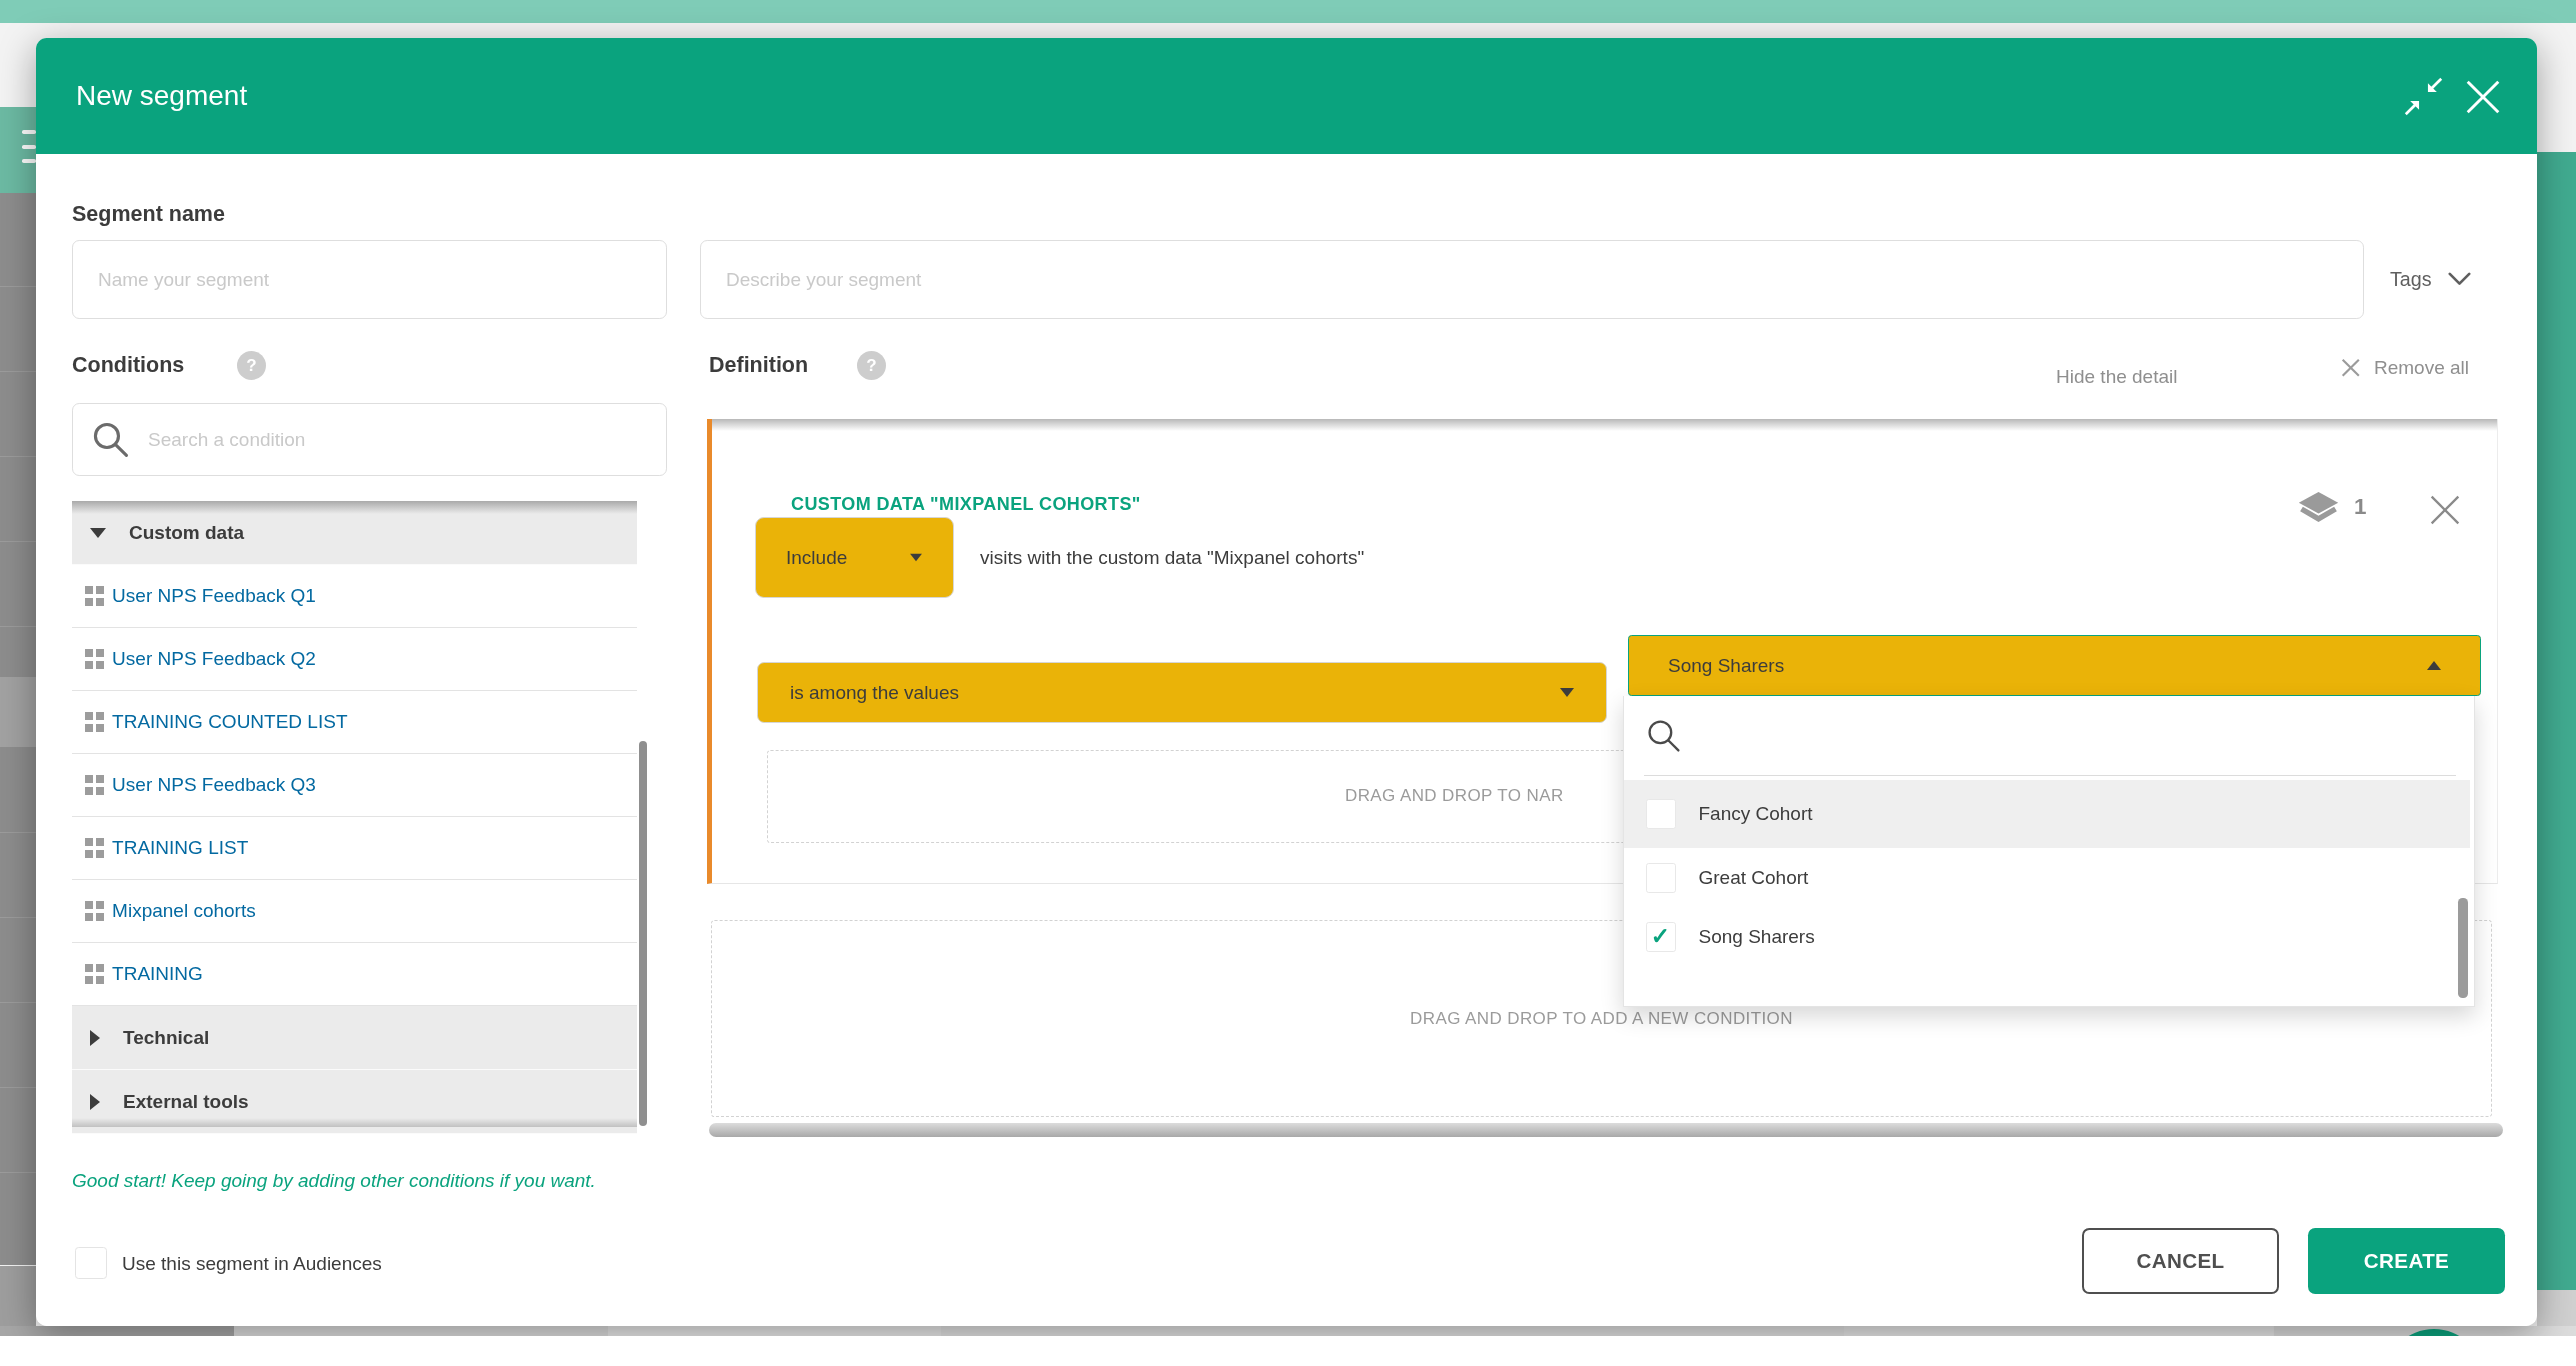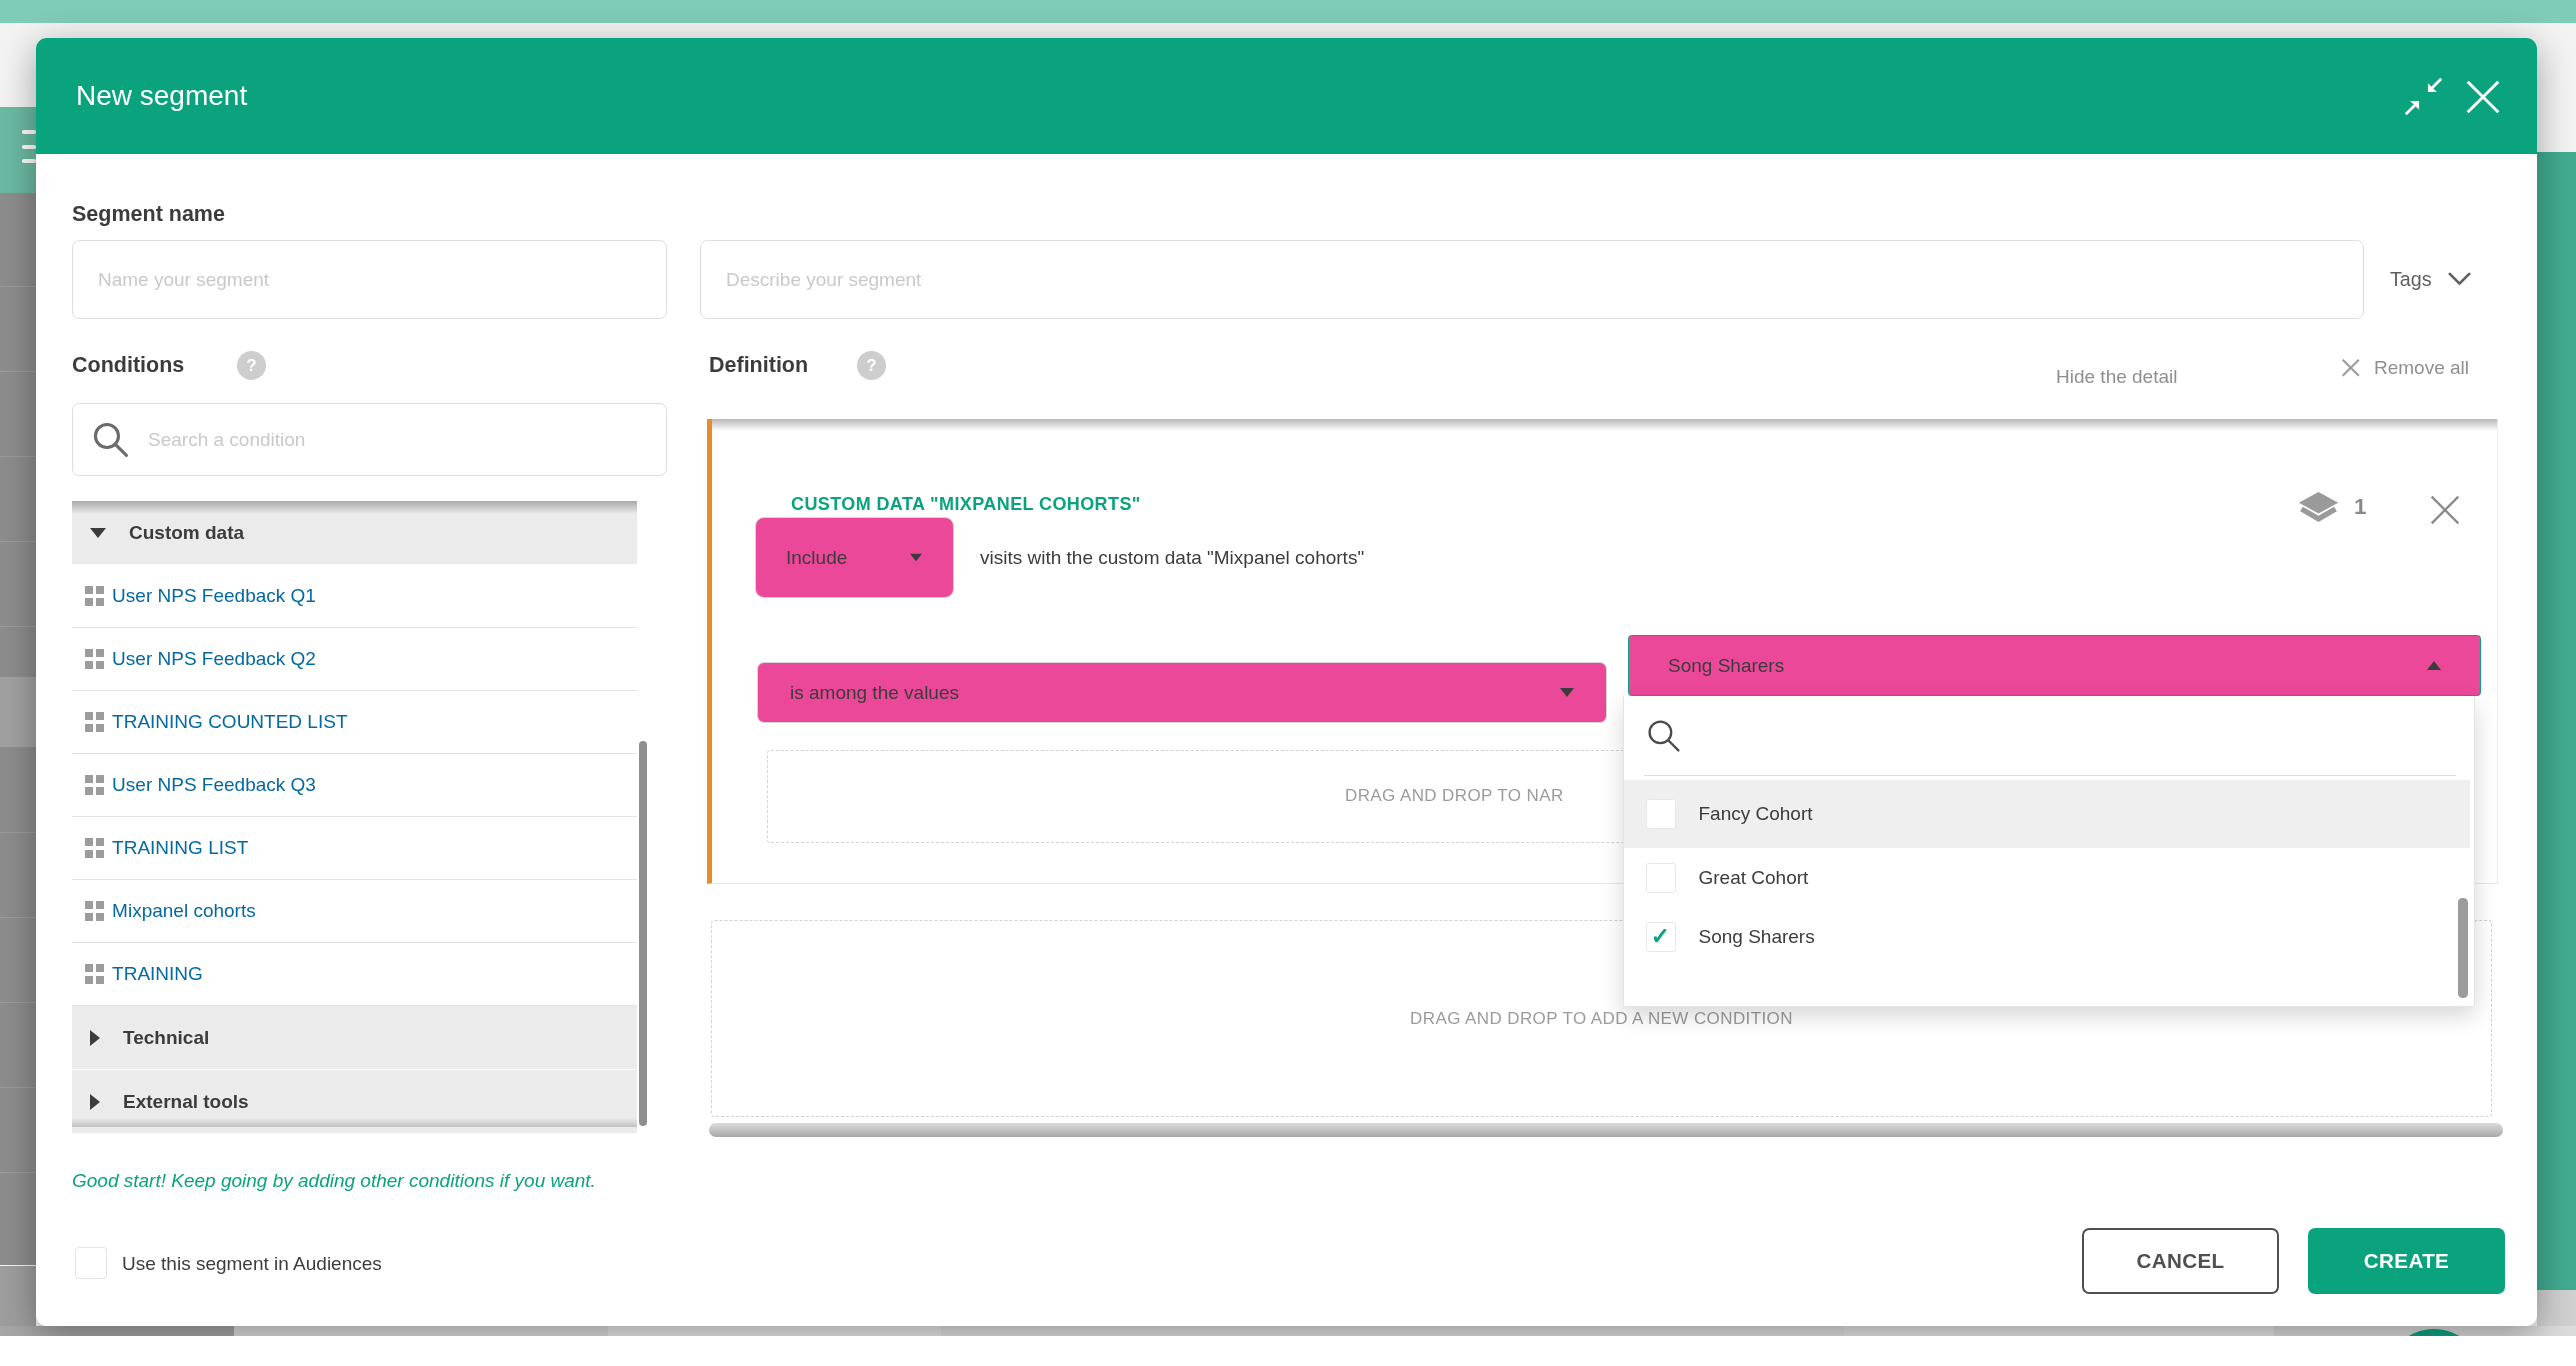--- a/index.html
+++ b/index.html
@@ -52,21 +52,21 @@
   .drag-handle{display:grid;grid-template-columns:8px 8px;grid-template-rows:8px 8px;gap:3.6px;}
   .drag-handle i{background:#9c9c9c;display:block;}
   .shadow-top{background:linear-gradient(180deg,rgba(0,0,0,0.28),rgba(0,0,0,0));}
   .shadow-bot{background:linear-gradient(0deg,rgba(0,0,0,0.18),rgba(0,0,0,0));}
   .vthumb{background:#8f8f8f;border-radius:4.5px;}
 
   
   .card{left:671px;top:381px;width:1791px;height:465px;background:#ffffff;border-left:5.4px solid var(--orange,#e98a2b);
         border-right:0.9px solid #ececec;border-bottom:0.9px solid #e6e6e6;box-sizing:border-box;}
   .card-title{font-size:18px;font-weight:bold;color:var(--accent,#0aa37e);letter-spacing:0.4px;}
-  .select{position:absolute;box-sizing:border-box;border:1.8px solid #d6d6d6;border-radius:7.2px;background:#ec4899;
+  .select{position:absolute;box-sizing:border-box;border:1.8px solid #d6d6d6;border-radius:7.2px;background:#eab308;
           display:flex;align-items:center;font-size:19px;color:#3c3c3c;cursor:pointer;}
   .caret-down{width:0;height:0;border-left:7.2px solid transparent;border-right:7.2px solid transparent;border-top:9.8px solid #3c3c3c;}
   .caret-up{width:0;height:0;border-left:7.2px solid transparent;border-right:7.2px solid transparent;border-bottom:9.8px solid #3c3c3c;}
   .dropzone{position:absolute;border:1.8px dashed #d2d2d2;border-radius:3.6px;box-sizing:border-box;}
   .dz-text{color:#9b9b9b;font-size:17px;letter-spacing:0.4px;white-space:nowrap;}
 
   
   .panel{left:1587px;top:658px;width:852px;height:311px;background:#ffffff;border:0.9px solid #e4e4e4;border-top:none;
          box-sizing:border-box;box-shadow:0 9px 21.5px rgba(0,0,0,0.16);z-index:50;overflow:hidden;}
   .opt-row{display:flex;align-items:center;gap:23px;padding-left:21.5px;height:59px;font-size:19px;color:#3c3c3c;cursor:pointer;}

